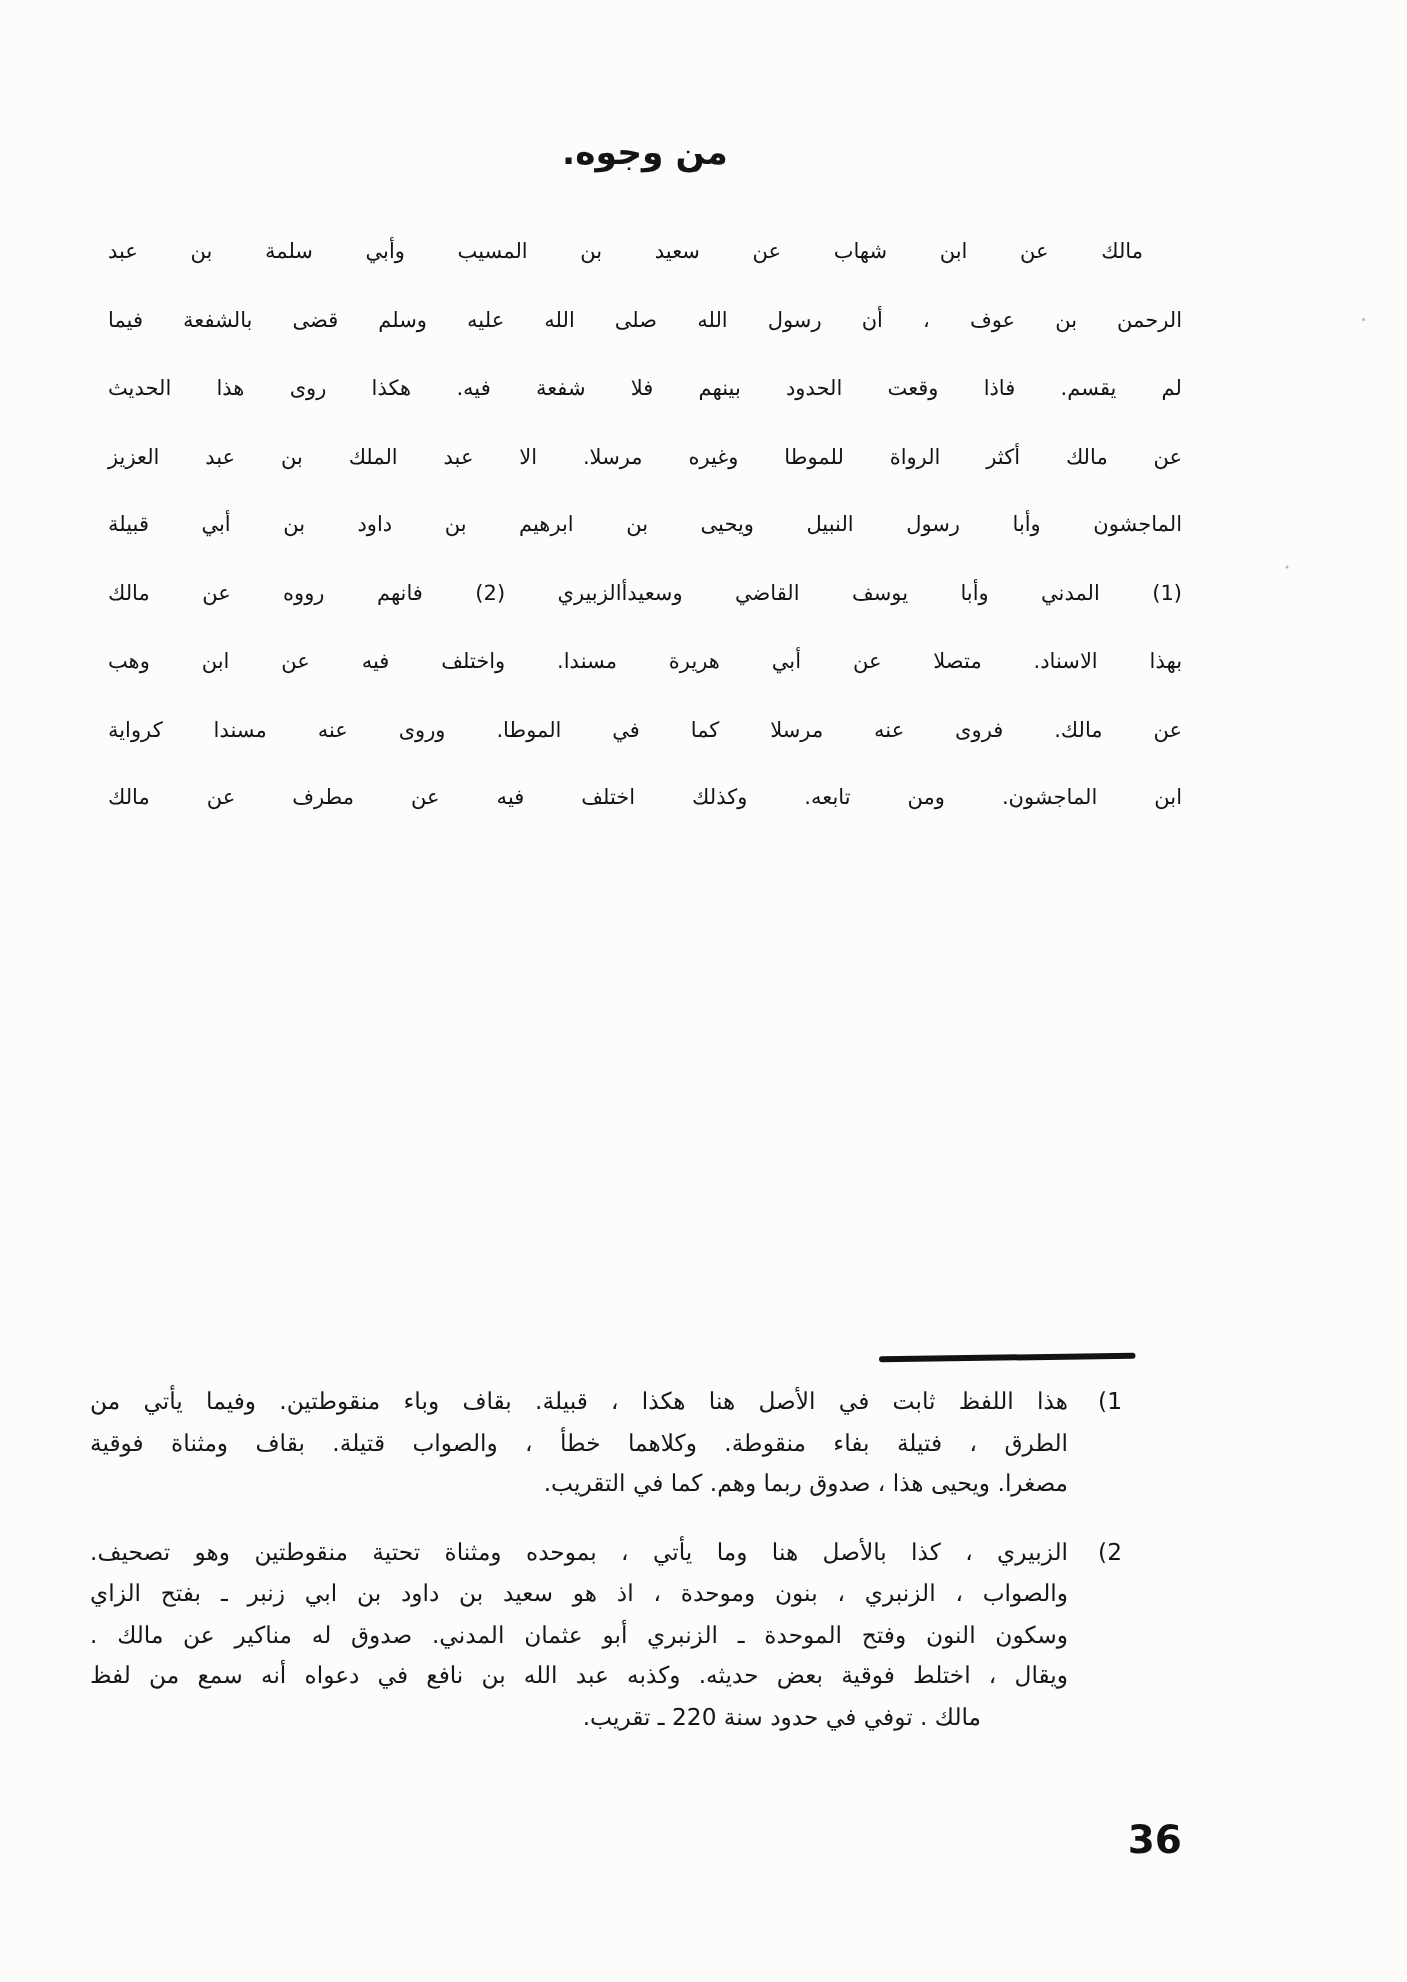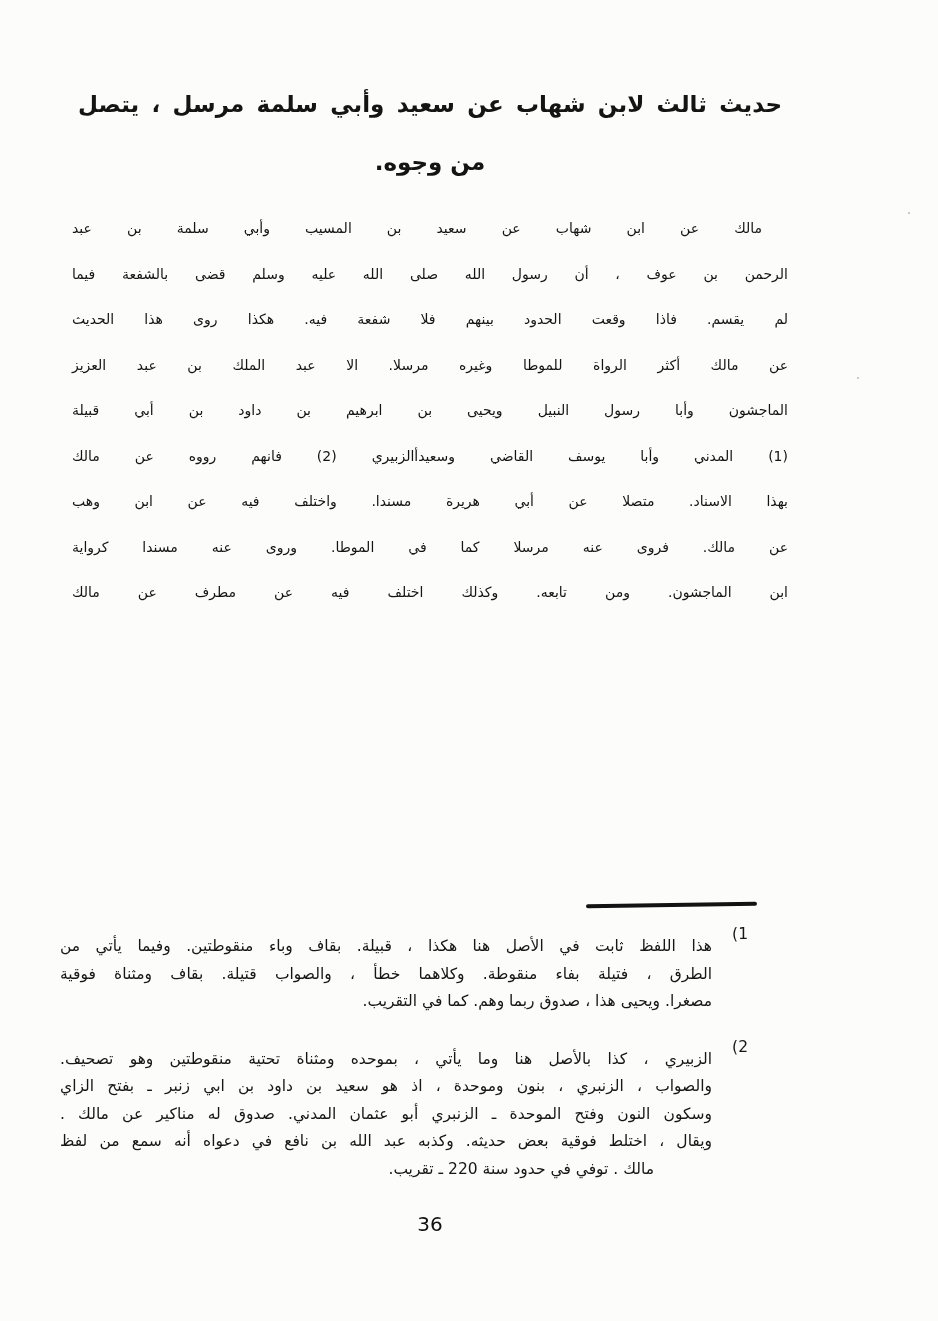--- a/index.html
+++ b/index.html
@@ -32,41 +32,40 @@
     width:171px;height:4px;background:#121212;
     transform:rotate(-0.8deg);border-radius:2px;
   }
   .footnotes{
     position:absolute;left:60px;top:921px;width:688px;
     direction:rtl;font-size:15.5px;line-height:27.5px;color:#161616;
   }
   .fn{display:flex;gap:10px;}
   .fn + .fn{margin-top:18px;}
   .fn-num{flex:none;width:26px;white-space:nowrap;}
-  .fn-text{flex:1;min-width:0;margin-top:12px;}
+  .fn-text{flex:1;min-width:0;}
   .fn-line{text-align:justify;text-align-last:justify;}
   .fn-line.last{text-align:right;text-align-last:start;}
   .fn-line.last.indent{padding-right:58px;}
   .page-number{
     position:absolute;left:72px;top:1212px;width:716px;
-    text-align:center;font-size:20px;font-weight:normal;color:#111;
+    text-align:right;font-size:26px;font-weight:bold;color:#111;
   }
   .speckle{position:absolute;width:2px;height:2px;background:#b9b9b4;border-radius:50%;}
   .sp1{left:908px;top:212px;}
   .sp2{left:857px;top:377px;}
 </style>
 </head>
 <body>
 
 <div class="page">
 
   <div class="content">
 
     <div class="heading">
-      <div class="heading-l1">حديث ثالث لابن شهاب عن سعيد وأبي سلمة مرسل ، يتصل</div>
       <div class="heading-l2">من وجوه.</div>
     </div>
 
     <div class="bodytext">
       <div class="bline first">مالك عن ابن شهاب عن سعيد بن المسيب وأبي سلمة بن عبد</div>
       <div class="bline">الرحمن بن عوف ، أن رسول الله صلى الله عليه وسلم قضى بالشفعة فيما</div>
       <div class="bline">لم يقسم. فاذا وقعت الحدود بينهم فلا شفعة فيه. هكذا روى هذا الحديث</div>
       <div class="bline">عن مالك أكثر الرواة للموطا وغيره مرسلا. الا عبد الملك بن عبد العزيز</div>
       <div class="bline">الماجشون وأبا رسول النبيل ويحيى بن ابرهيم بن داود بن أبي قبيلة</div>
       <div class="bline">(1) المدني وأبا يوسف القاضي وسعيدأالزبيري (2) فانهم رووه عن مالك</div>

